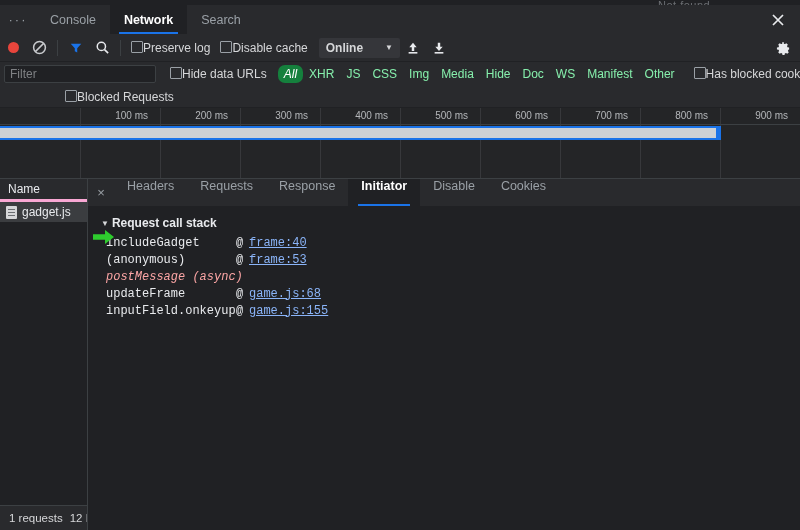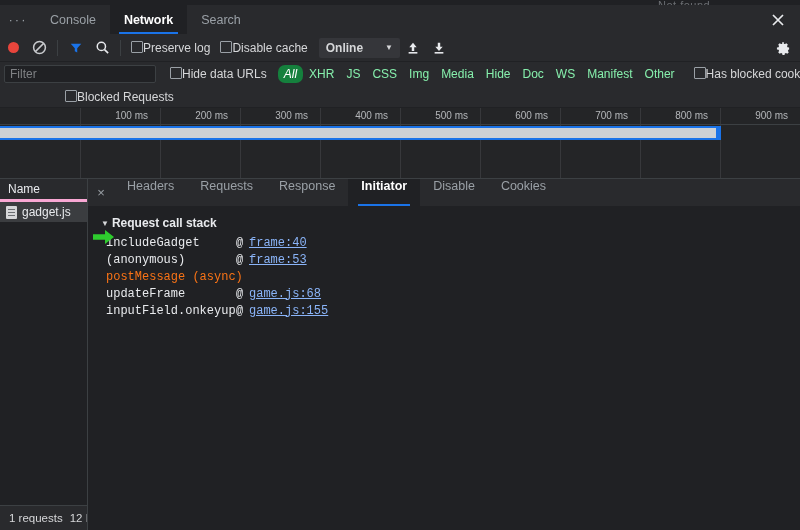--- a/index.html
+++ b/index.html
@@ -222,21 +222,21 @@
     height: 17px; font-size: 12px;
     font-family: "Liberation Mono", monospace;
     color: #e8eaed; padding-left: 5px;
   }
   .frame .fname { width: 130px; white-space: nowrap; }
   .frame .at { width: 13px; color: #e8eaed; }
   .frame .loc {
     color: #8ab4f8; text-decoration: underline;
     white-space: nowrap;
   }
-  .frame.async .fname { color: #f97316; width: auto; }
+  .frame.async .fname { font-style: italic; color: #fca5a5; width: auto; }
   .green-arrow {
     position: absolute; left: 5px; top: 22px;
     width: 22px; height: 16px;
   }
 
   
   .statusbar {
     position: absolute; top: 505px; left: 0;
     width: 88px; height: 25px;
     background: #292a2d;

